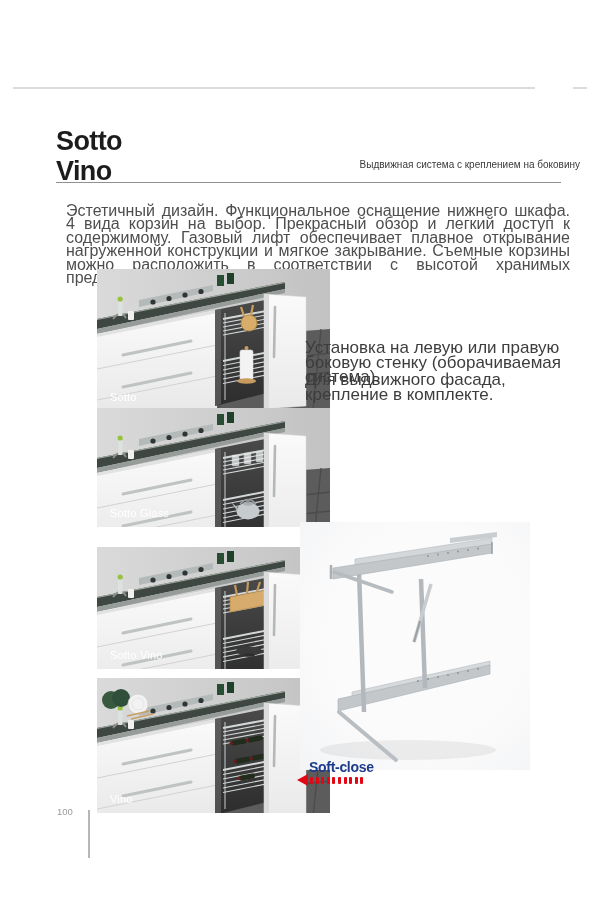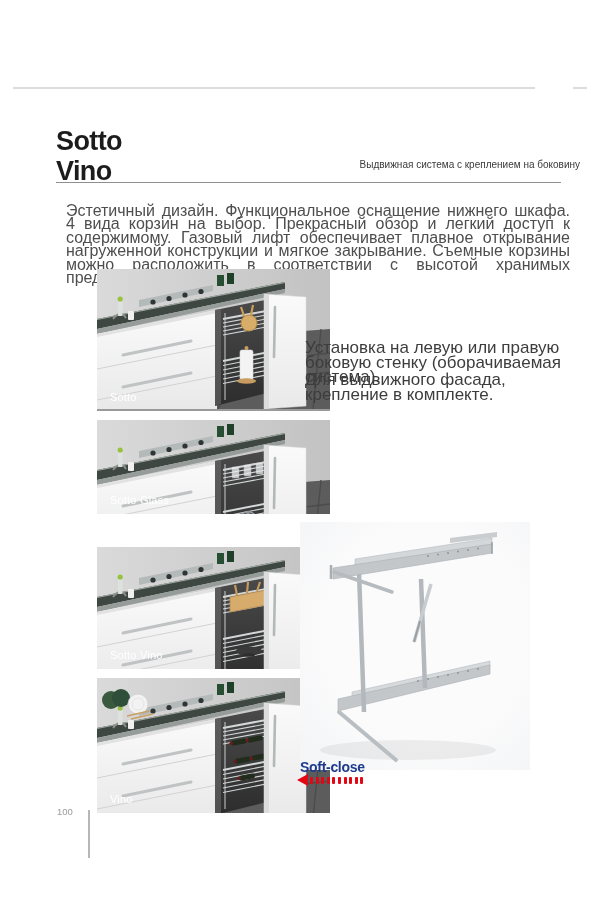--- a/index.html
+++ b/index.html
@@ -14,36 +14,36 @@
   .title{position:absolute;left:56px;top:108px;font-size:27px;font-weight:bold;
          line-height:30px;letter-spacing:-0.6px;color:#1c1c1c;}
   .subtitle{position:absolute;right:40px;top:120px;font-size:10px;color:#3a3a3a;margin-top:39px;}
   .rule-title{position:absolute;left:56px;top:182px;width:505px;height:1px;background:#8f8f8f;}
   
   .desc{position:absolute;left:66px;top:188px;width:504px;font-size:16px;line-height:13.4px;
         color:#4e4e4e;text-align:justify;}
   
   .card{position:absolute;left:57px;width:233px;overflow:hidden;background:#9a9a9a;}
   .card0{top:253px;height:142px}
-  .card1{top:404px;height:94px}
+  .card1{top:392px;height:119px}
   .card2{top:531px;height:122px}
   .card3{top:662px;height:135px}
   .card svg{display:block;width:100%;height:100%;}
   .card-label{position:absolute;left:13px;bottom:8px;color:#ffffff;font-size:11px;letter-spacing:.2px;}
   
   .info{position:absolute;left:305px;width:262px;font-size:17px;line-height:14.5px;color:#3d3d3d;}
   .info-1{top:324px;}
   .info-2{top:356px;}
   
   .render{position:absolute;left:300px;top:522px;width:230px;height:248px;
           background:radial-gradient(ellipse at 55% 45%, #fbfbfc 55%, #f3f4f5 100%);}
   .render svg{display:block;width:100%;height:100%;}
   
   .softclose{position:absolute;left:297px;top:760px;}
-  .sc-text{display:block;margin-left:3px;font-size:14px;font-weight:bold;
+  .sc-text{display:block;margin-left:12px;font-size:14px;font-weight:bold;
            letter-spacing:-0.3px;color:#1d3a8c;line-height:15px;}
   .sc-under{display:flex;align-items:center;margin-top:0px;height:10px;}
   .sc-arrowhead{width:0;height:0;border-top:6px solid transparent;border-bottom:6px solid transparent;
                 border-right:11px solid #e30613;margin-right:2px;}
   .sc-dash{display:inline-block;width:3px;height:7px;background:#e30613;margin-right:2.6px;border-radius:1px;}
   
   .page-num{position:absolute;left:57px;top:806px;font-size:9.5px;color:#9a9a9a;}
   .footer-line{position:absolute;left:88px;top:810px;width:2px;height:48px;background:#b7b7b7;}
 </style>
 </head>

